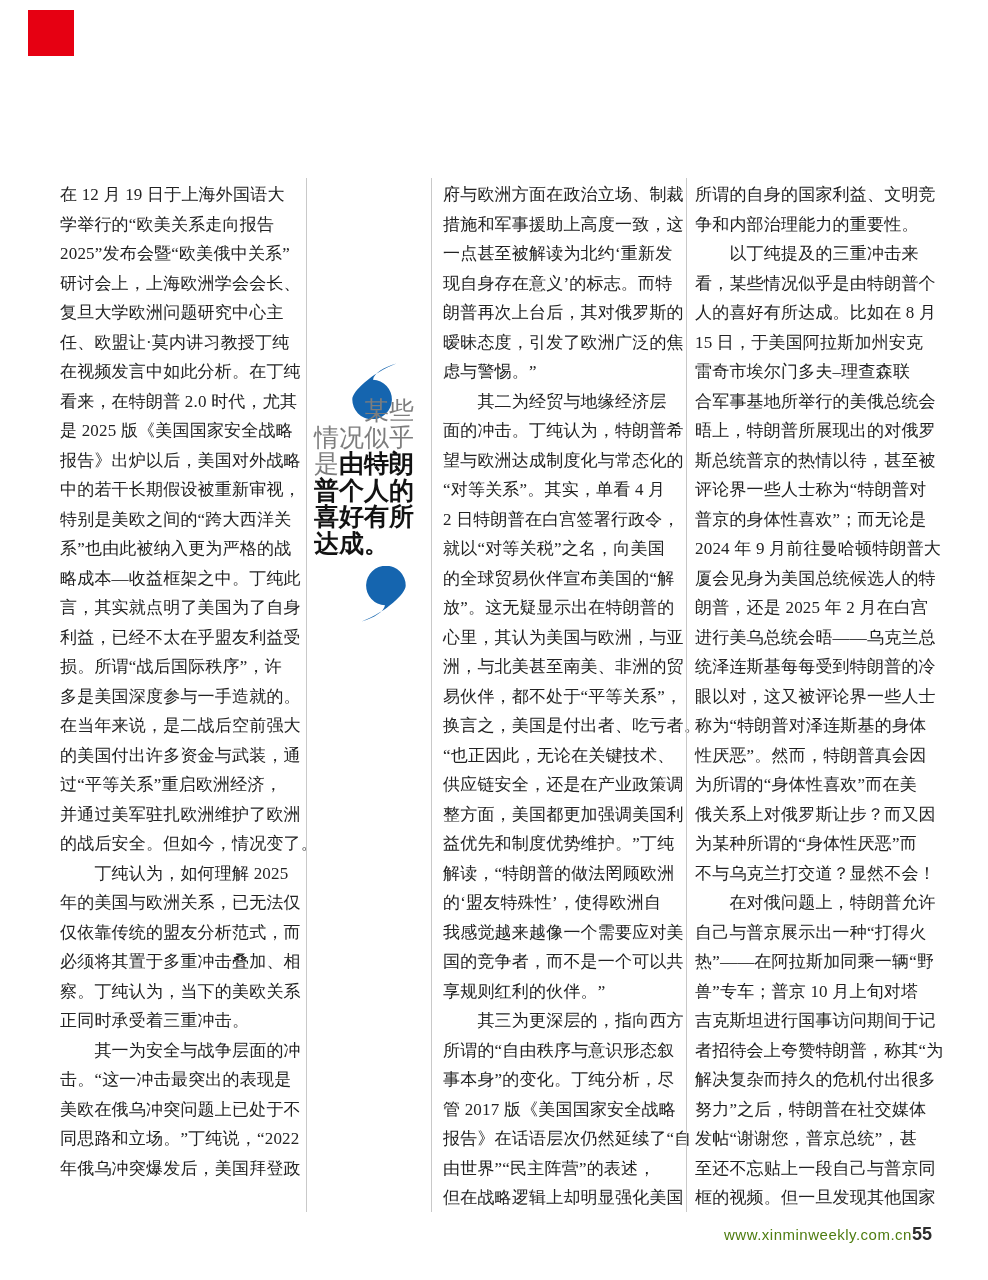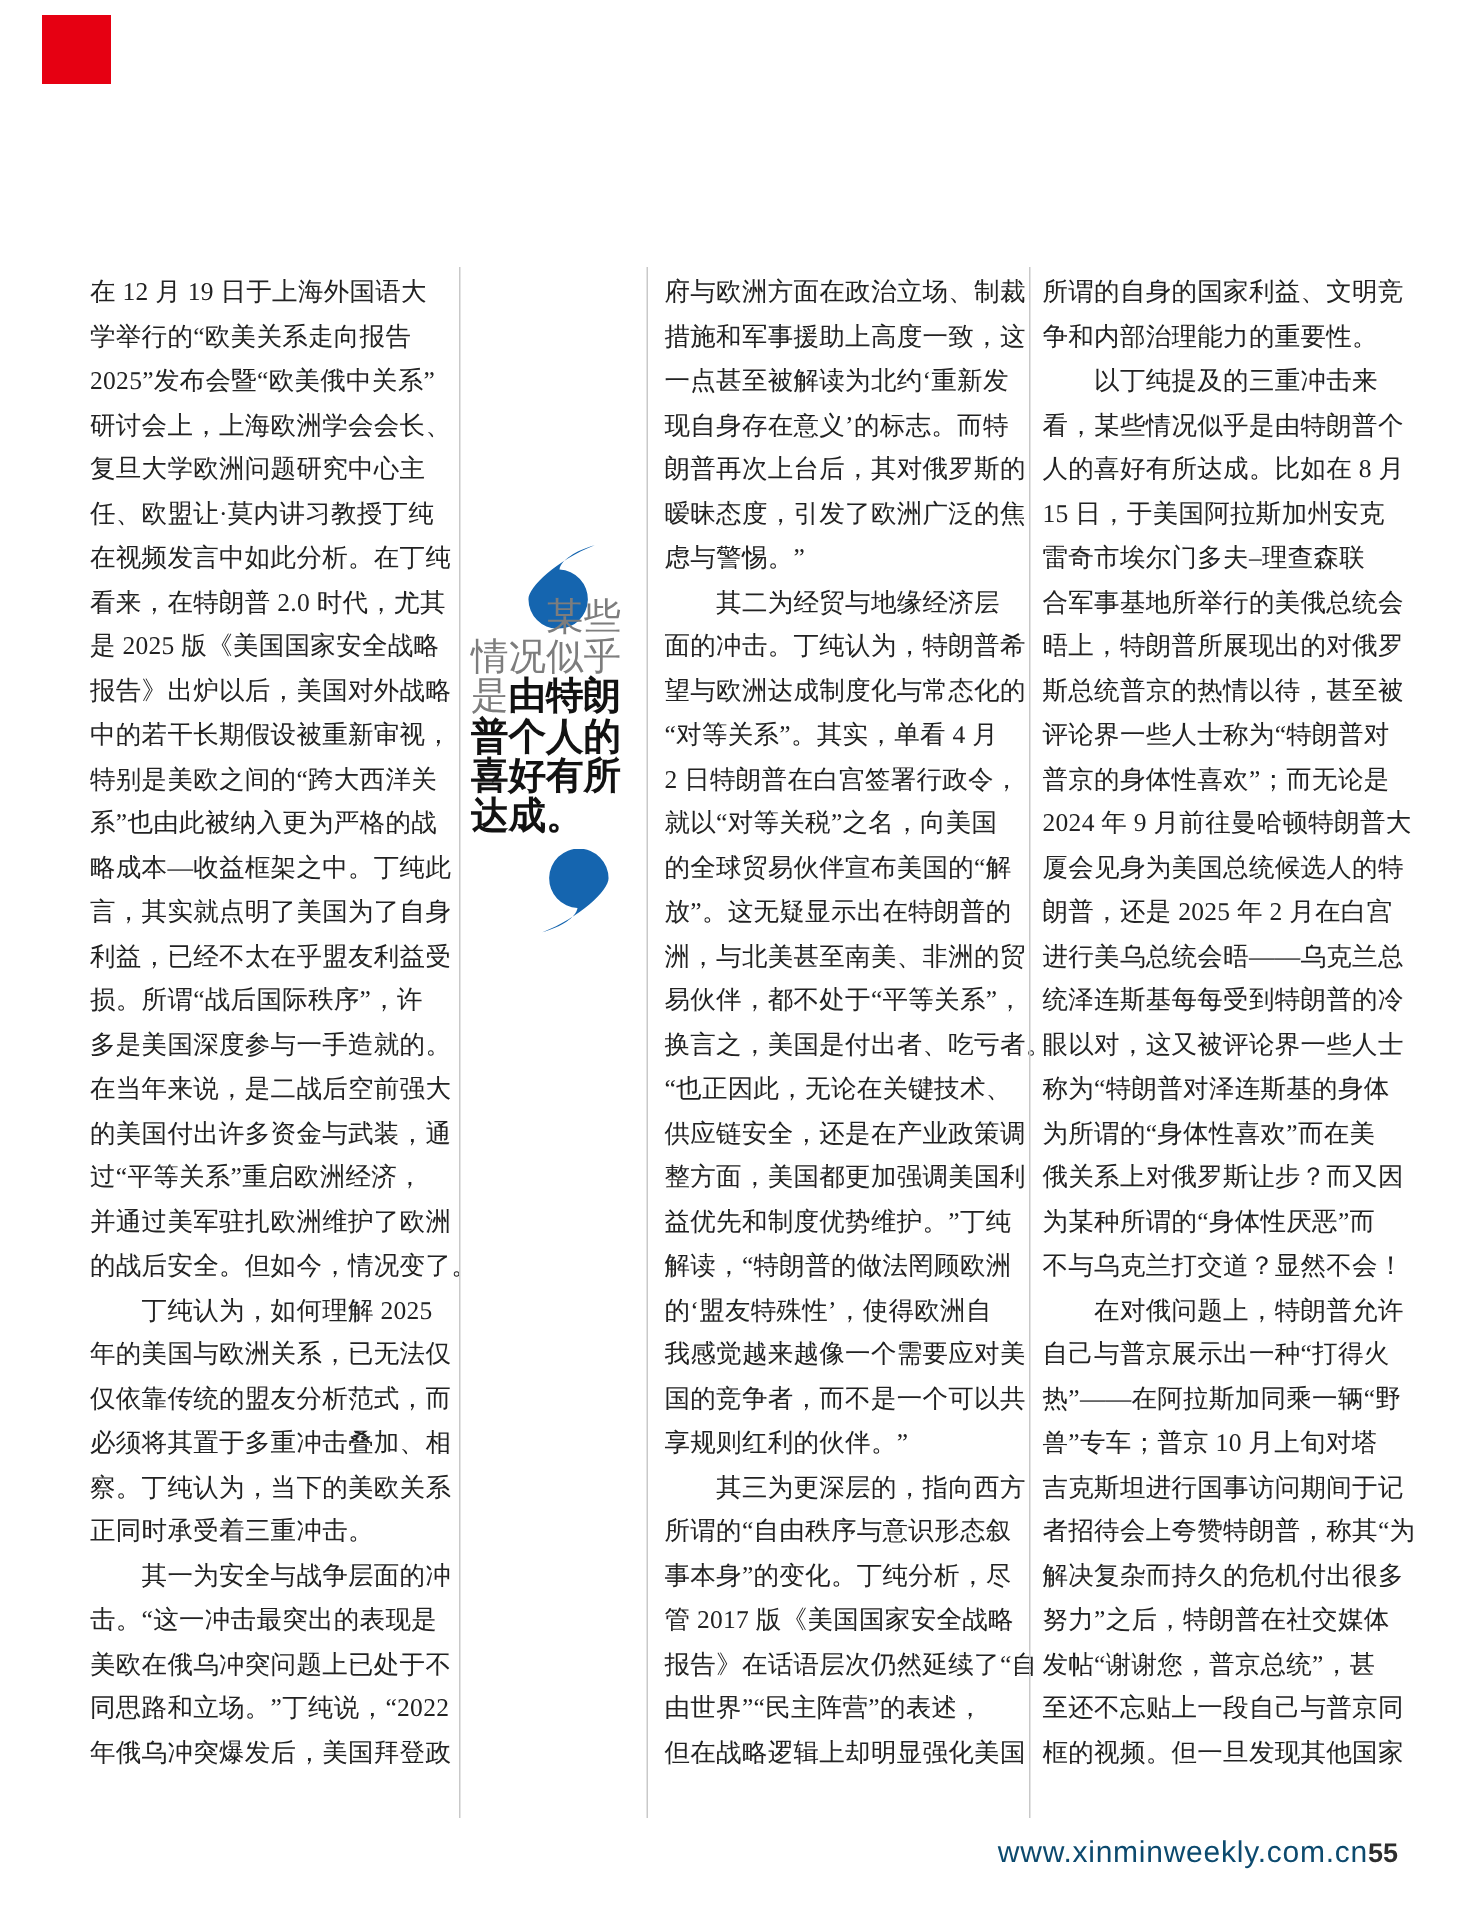--- a/index.html
+++ b/index.html
@@ -36,21 +36,21 @@
     font-size:25px;line-height:26.5px;text-indent:2em;
     word-break:break-all;line-break:anywhere;
   }
   .pull-quote-text .reg{color:#7d7d7d;font-weight:400;}
   .pull-quote-text .bld{color:#121212;font-weight:700;}
   .footer{
     position:absolute;right:56px;top:1224px;
     font-family:"Liberation Sans","DejaVu Sans",sans-serif;
     display:flex;align-items:baseline;
   }
-  .footer .url{color:#0c4a6e;font-size:20px;letter-spacing:0.5px;}
+  .footer .url{color:#4d7c0f;font-size:15px;letter-spacing:0.5px;}
   .footer .pageno{color:#2e2e2e;font-size:18px;font-weight:600;}
 </style>
 </head>
 <body>
 
 <div class="red-mark"></div>
 
 <div class="textcol" id="col-1">
     <div class="tline">在 12 月 19 日于上海外国语大</div>
     <div class="tline">学举行的“欧美关系走向报告</div>
@@ -113,20 +113,21 @@
     <div class="tline">暧昧态度，引发了欧洲广泛的焦</div>
     <div class="tline">虑与警惕。”</div>
     <div class="tline">　　其二为经贸与地缘经济层</div>
     <div class="tline">面的冲击。丁纯认为，特朗普希</div>
     <div class="tline">望与欧洲达成制度化与常态化的</div>
     <div class="tline">“对等关系”。其实，单看 4 月</div>
     <div class="tline">2 日特朗普在白宫签署行政令，</div>
     <div class="tline">就以“对等关税”之名，向美国</div>
     <div class="tline">的全球贸易伙伴宣布美国的“解</div>
     <div class="tline">放”。这无疑显示出在特朗普的</div>
+    <div class="tline">心里，其认为美国与欧洲，与亚</div>
     <div class="tline">洲，与北美甚至南美、非洲的贸</div>
     <div class="tline">易伙伴，都不处于“平等关系”，</div>
     <div class="tline">换言之，美国是付出者、吃亏者。</div>
     <div class="tline">“也正因此，无论在关键技术、</div>
     <div class="tline">供应链安全，还是在产业政策调</div>
     <div class="tline">整方面，美国都更加强调美国利</div>
     <div class="tline">益优先和制度优势维护。”丁纯</div>
     <div class="tline">解读，“特朗普的做法罔顾欧洲</div>
     <div class="tline">的‘盟友特殊性’，使得欧洲自</div>
     <div class="tline">我感觉越来越像一个需要应对美</div>
@@ -154,20 +155,21 @@
     <div class="tline">斯总统普京的热情以待，甚至被</div>
     <div class="tline">评论界一些人士称为“特朗普对</div>
     <div class="tline">普京的身体性喜欢”；而无论是</div>
     <div class="tline">2024 年 9 月前往曼哈顿特朗普大</div>
     <div class="tline">厦会见身为美国总统候选人的特</div>
     <div class="tline">朗普，还是 2025 年 2 月在白宫</div>
     <div class="tline">进行美乌总统会晤——乌克兰总</div>
     <div class="tline">统泽连斯基每每受到特朗普的冷</div>
     <div class="tline">眼以对，这又被评论界一些人士</div>
     <div class="tline">称为“特朗普对泽连斯基的身体</div>
+    <div class="tline">性厌恶”。然而，特朗普真会因</div>
     <div class="tline">为所谓的“身体性喜欢”而在美</div>
     <div class="tline">俄关系上对俄罗斯让步？而又因</div>
     <div class="tline">为某种所谓的“身体性厌恶”而</div>
     <div class="tline">不与乌克兰打交道？显然不会！</div>
     <div class="tline">　　在对俄问题上，特朗普允许</div>
     <div class="tline">自己与普京展示出一种“打得火</div>
     <div class="tline">热”——在阿拉斯加同乘一辆“野</div>
     <div class="tline">兽”专车；普京 10 月上旬对塔</div>
     <div class="tline">吉克斯坦进行国事访问期间于记</div>
     <div class="tline">者招待会上夸赞特朗普，称其“为</div>

